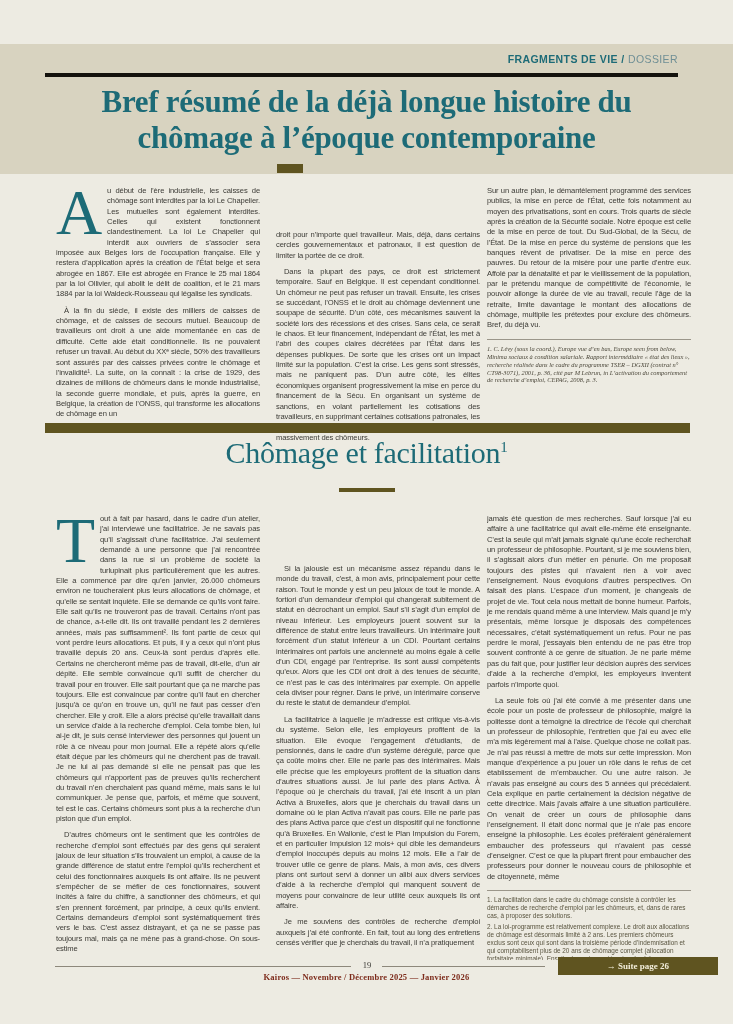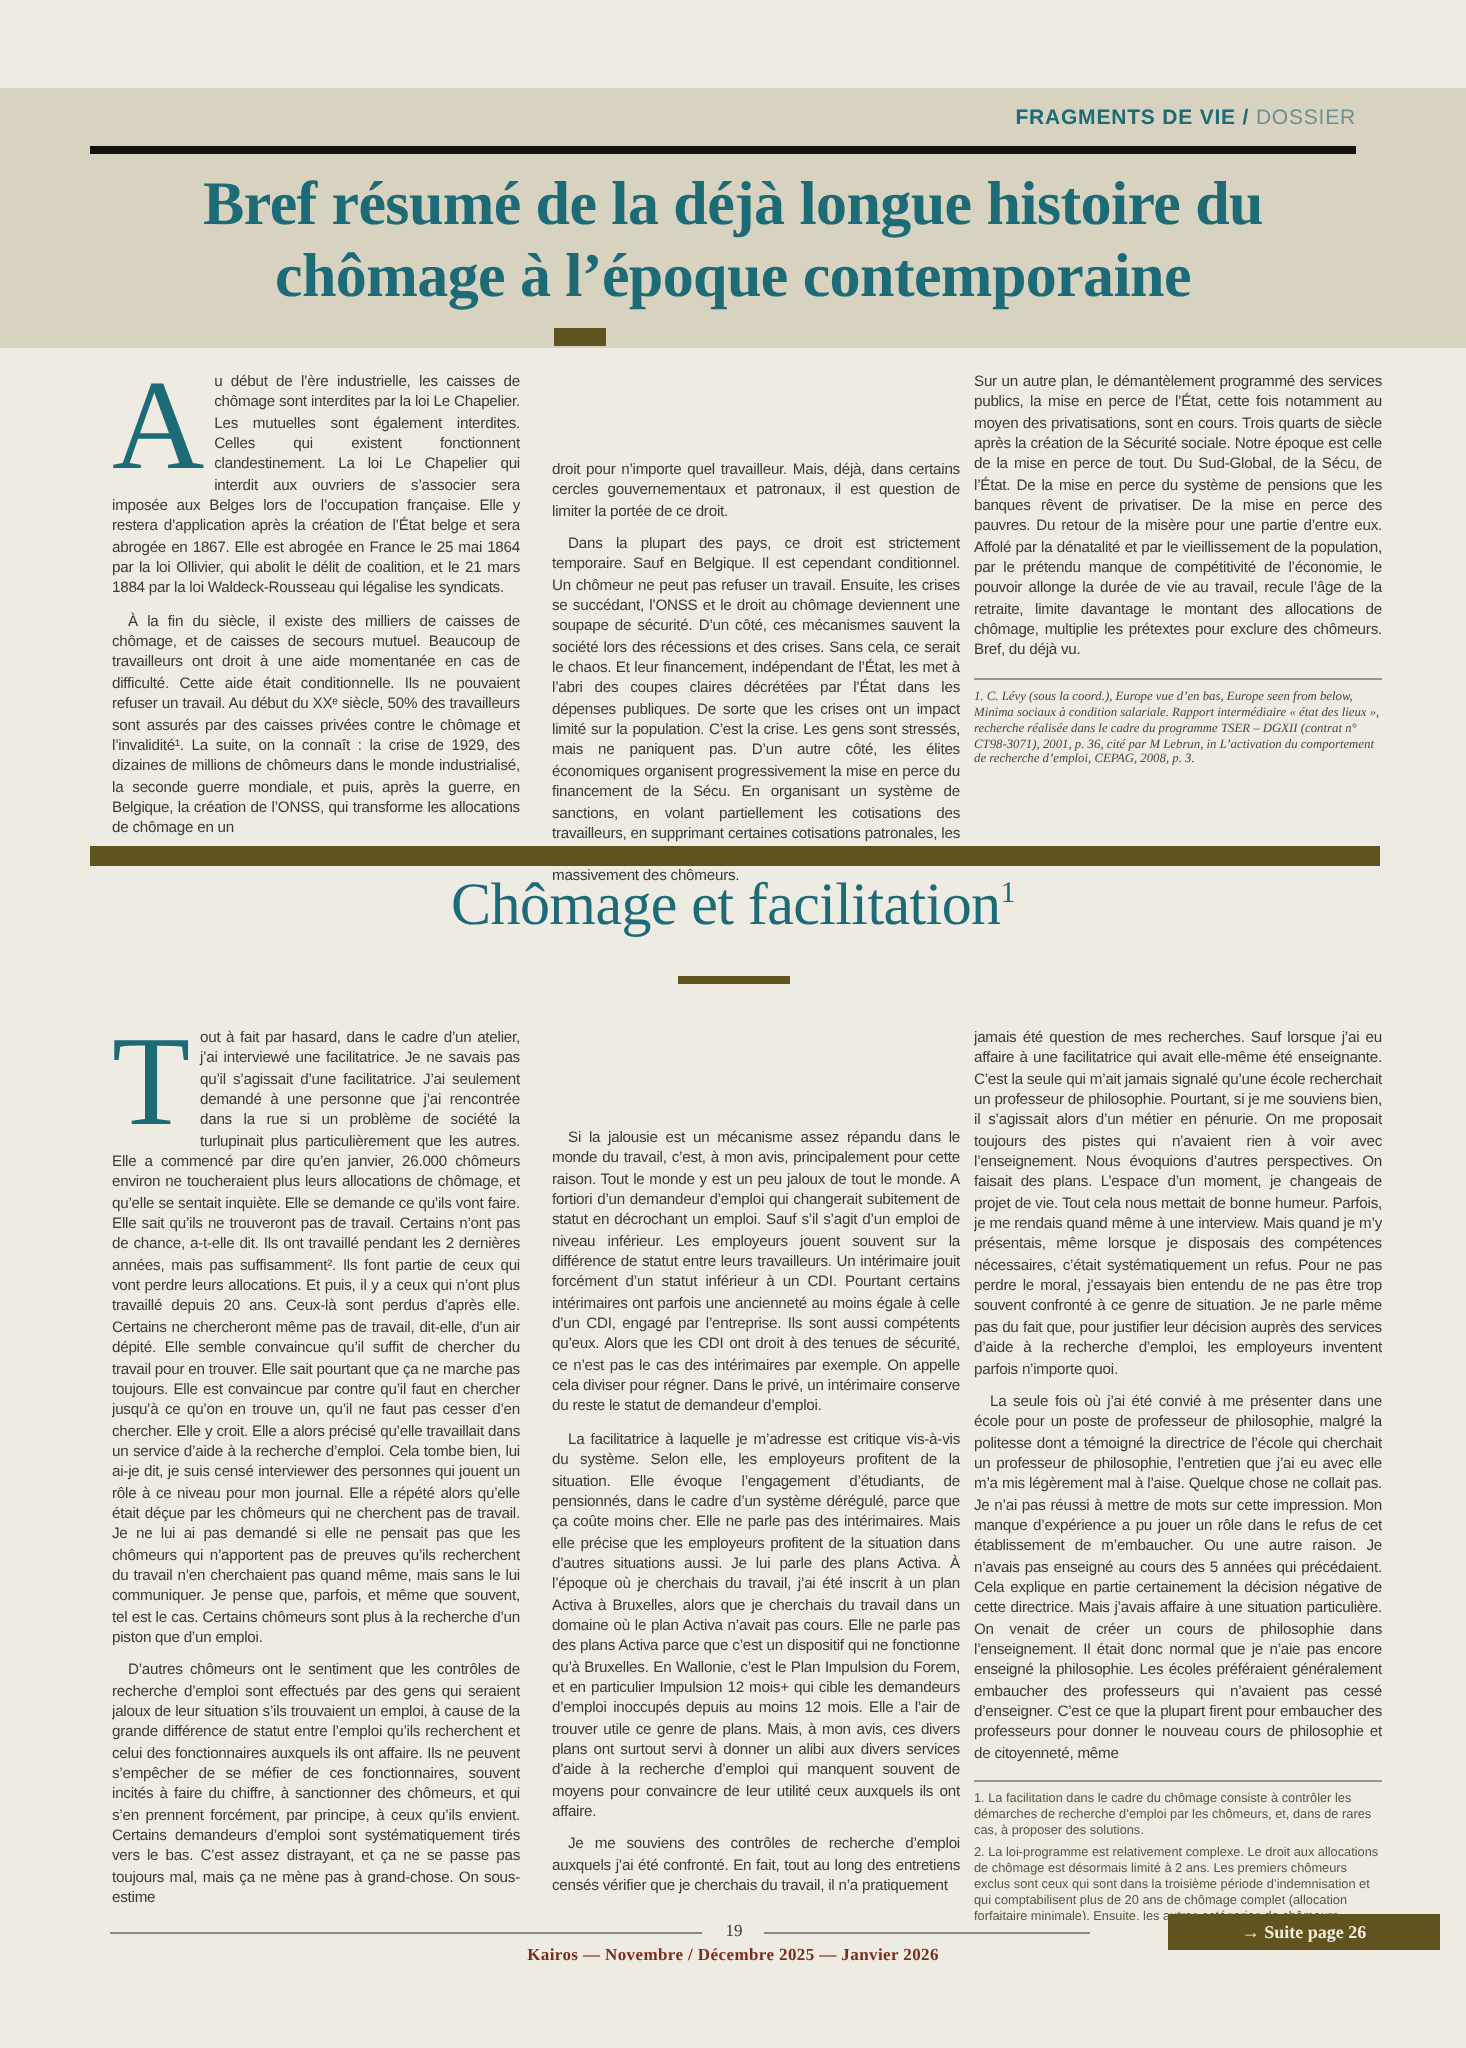--- a/index.html
+++ b/index.html
@@ -54,21 +54,21 @@
   .foot-rule{position:absolute;top:966px;height:1px;background:#8d887b;}
   .fr-left{left:55px;width:296px;}
   .fr-right{left:382px;width:163px;}
   .page-num{position:absolute;top:960px;left:352px;width:30px;text-align:center;font-family:"Liberation Serif",serif;font-size:8.5px;color:#3b3a35;}
   .journal{
     position:absolute;top:972px;left:0;width:733px;text-align:center;
     font-family:"Liberation Serif",serif;font-weight:bold;font-size:8.5px;
     color:#7d2b1b;letter-spacing:.2px;
   }
   .suite{
-    position:absolute;top:957px;left:584px;width:136px;height:18px;
+    position:absolute;top:957px;left:558px;width:160px;height:18px;
     background:#5f5420;color:#f2edda;text-align:center;
     font-family:"Liberation Serif",serif;font-weight:bold;font-size:9px;line-height:18px;
     cursor:pointer;
   }
 </style>
 </head>
 <body>
 
 <div class="page">
 

